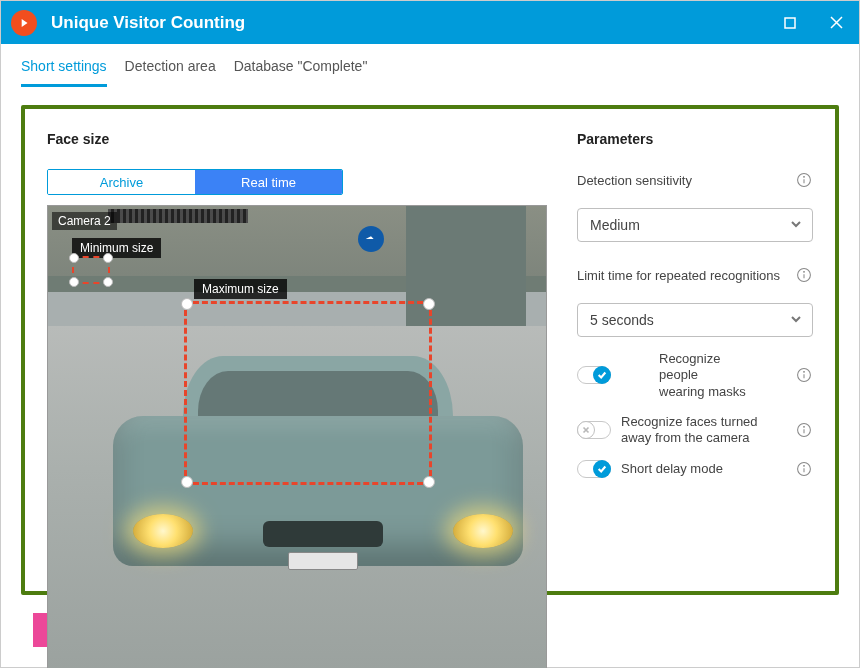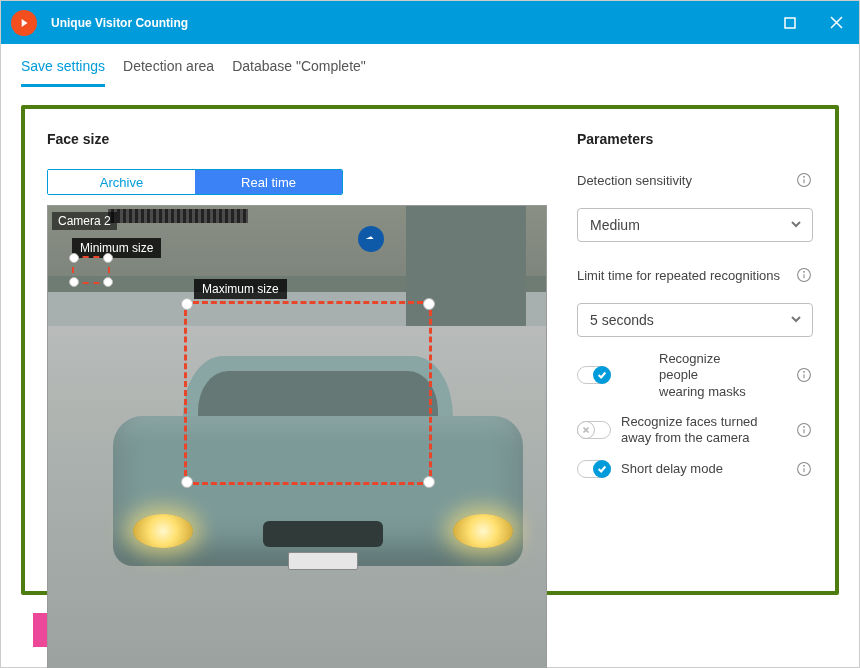--- a/index.html
+++ b/index.html
@@ -2,21 +2,21 @@
 <html><head>
 <meta charset="utf-8">
 <style>
   * { box-sizing: border-box; margin: 0; padding: 0; font-family: "Segoe UI", Arial, sans-serif; }
   html, body { width: 860px; height: 668px; background: #fff; }
   .window { width: 860px; height: 668px; display: flex; flex-direction: column; border: 1px solid #ccc; }
   
   .titlebar { height: 44px; background: #009bda; display: flex; align-items: center; color: #fff; padding: 0 0 0 10px; }
   .app-icon { width: 26px; height: 26px; border-radius: 50%; background: #f24e1e; display: flex; align-items: center; justify-content: center; margin-right: 14px; }
   .app-icon svg { width: 14px; height: 14px; fill: #fff; }
-  .title { font-weight: 600; font-size: 12px; flex: 1; }
+  .title { font-weight: 600; font-size: 17px; flex: 1; }
   .winbtns { display: flex; height: 100%; }
   .winbtn { width: 46px; height: 100%; display: flex; align-items: center; justify-content: center; cursor: pointer; }
   .winbtn svg { stroke: #fff; stroke-width: 1.5; fill: none; }
   
   .tabs { display: flex; gap: 18px; padding: 14px 20px 0 20px; border-bottom: none; }
   .tab { font-size: 14px; color: #555; padding-bottom: 10px; cursor: pointer; }
   .tab.active { color: #009bda; border-bottom: 3px solid #009bda; }
   
   .panel-wrap { padding: 18px 20px 0 20px; flex: 1; }
   .panel { border: 4px solid #4d7c0f; border-radius: 2px; padding: 22px 22px 22px 22px; display: flex; gap: 30px; height: 490px; }
@@ -107,21 +107,21 @@
       </div>
       <div class="winbtn">
         <svg width="13" height="13" viewBox="0 0 13 13">
             <path d="M1 1l11 11M12 1L1 12"></path>
           </svg>
       </div>
     </div>
   </div>
 
   <div class="tabs">
-    <div class="tab active">Save settings</div>
+    <div class="tab active">Short settings</div>
     <div class="tab">Detection area</div>
     <div class="tab">Database "Complete"</div>
   </div>
 
   <div class="panel-wrap">
     <div class="panel">
 
       <div class="left">
         <div class="section-title">Face size</div>
         <div class="segmented">

